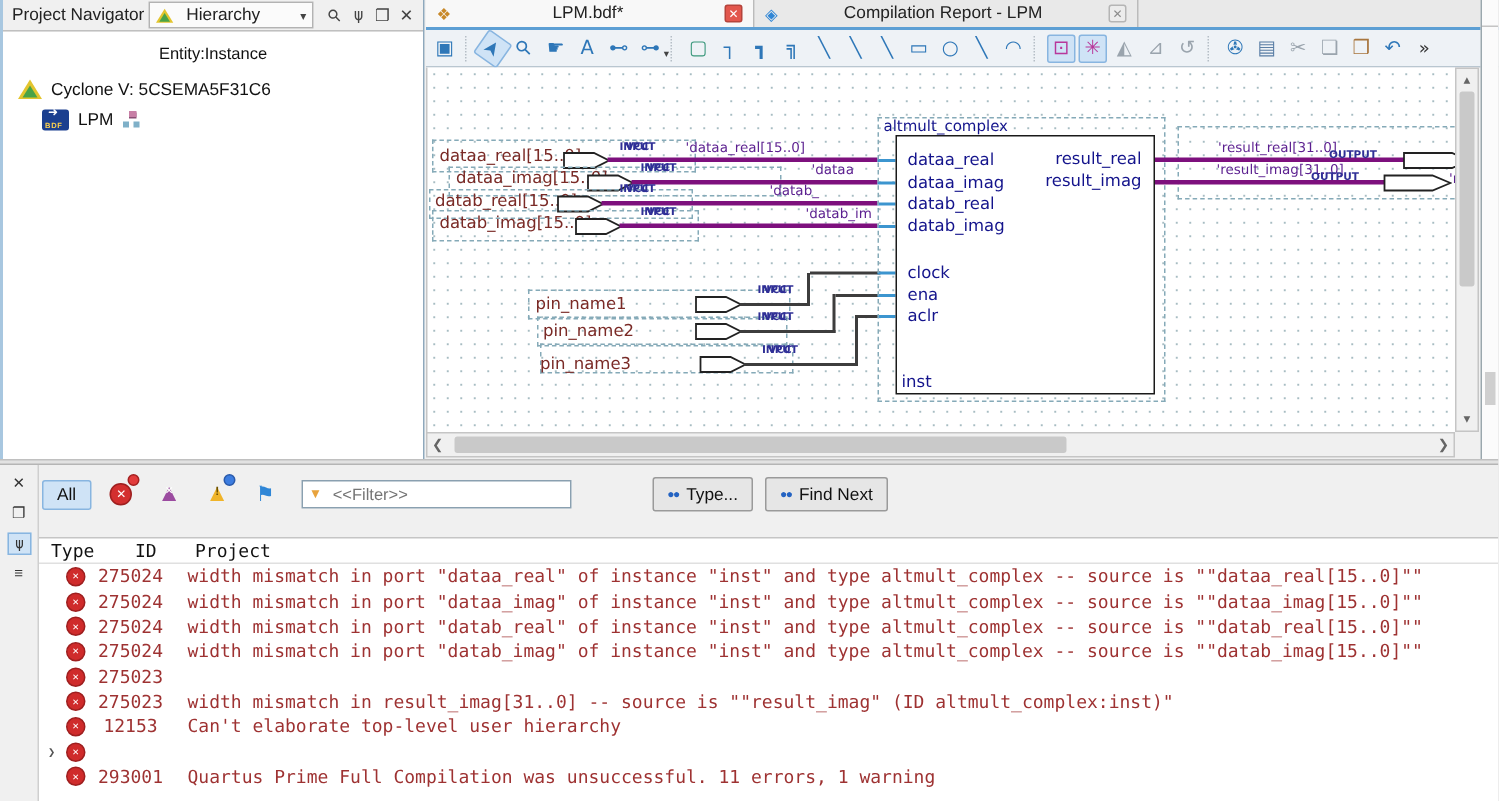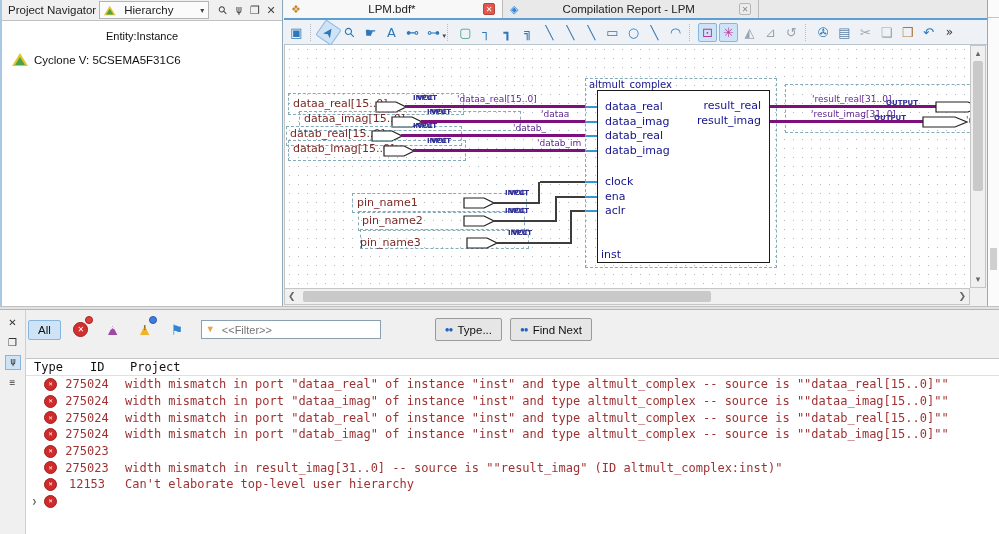--- a/index.html
+++ b/index.html
@@ -138,20 +138,25 @@
         <span class="nicon rot180" data-name="pin-icon">⋔</span>
         <span class="nicon" data-name="float-panel-icon">❐</span>
         <span class="nicon" data-name="close-panel-icon">✕</span>
       </span>
     </div>
     <div class="nav-col-head" data-name="tree-column-header">Entity:Instance</div>
     <div class="tree-row r1" data-name="tree-item-device">
       <span class="tri" data-name="device-triangle-icon"></span>
       <span data-name="tree-item-label">Cyclone V: 5CSEMA5F31C6</span>
     </div>
+    <div class="tree-row r2" data-name="tree-item-lpm">
+      <span class="bdf-ico" data-name="bdf-file-icon"></span>
+      <span data-name="tree-item-label">LPM</span>
+      <span class="hier-badge" data-name="hierarchy-badge-icon"></span>
+    </div>
   </div>
 
   <div class="editor" data-name="editor-area">
     <div class="tabbar" data-name="document-tabbar">
       <div class="tab active" style="width:219px" data-name="tab-lpm-bdf">
         <span class="tico" style="color:#c8892a" data-name="bdf-document-icon">❖</span>
         <span class="tlabel" data-name="tab-label">LPM.bdf*</span>
         <span class="tclose red" data-name="close-tab-icon">✕</span>
       </div>
       <div class="tab" style="width:256px" data-name="tab-compilation-report">
@@ -435,16 +440,22 @@
             <span class="msg-id" data-name="message-id">12153</span>
             <span class="msg-text" data-name="message-text">Can't elaborate top-level user hierarchy</span>
           </div>
 
           <div class="msg-row" data-name="message-row">
             <span class="chev" data-name="expand-chevron-icon">❯</span>
             <span class="err-ico" data-name="error-icon"></span>
             <span class="msg-id" data-name="message-id"></span>
           </div>
 
+          <div class="msg-row" data-name="message-row">
+            <span class="chev" data-name="expand-chevron-icon"></span>
+            <span class="err-ico" data-name="error-icon"></span>
+            <span class="msg-id" data-name="message-id">293001</span>
+            <span class="msg-text" data-name="message-text">Quartus Prime Full Compilation was unsuccessful. 11 errors, 1 warning</span>
+          </div>
         </div>
     </div>
   </div>
 </div>
 
 </body></html>

